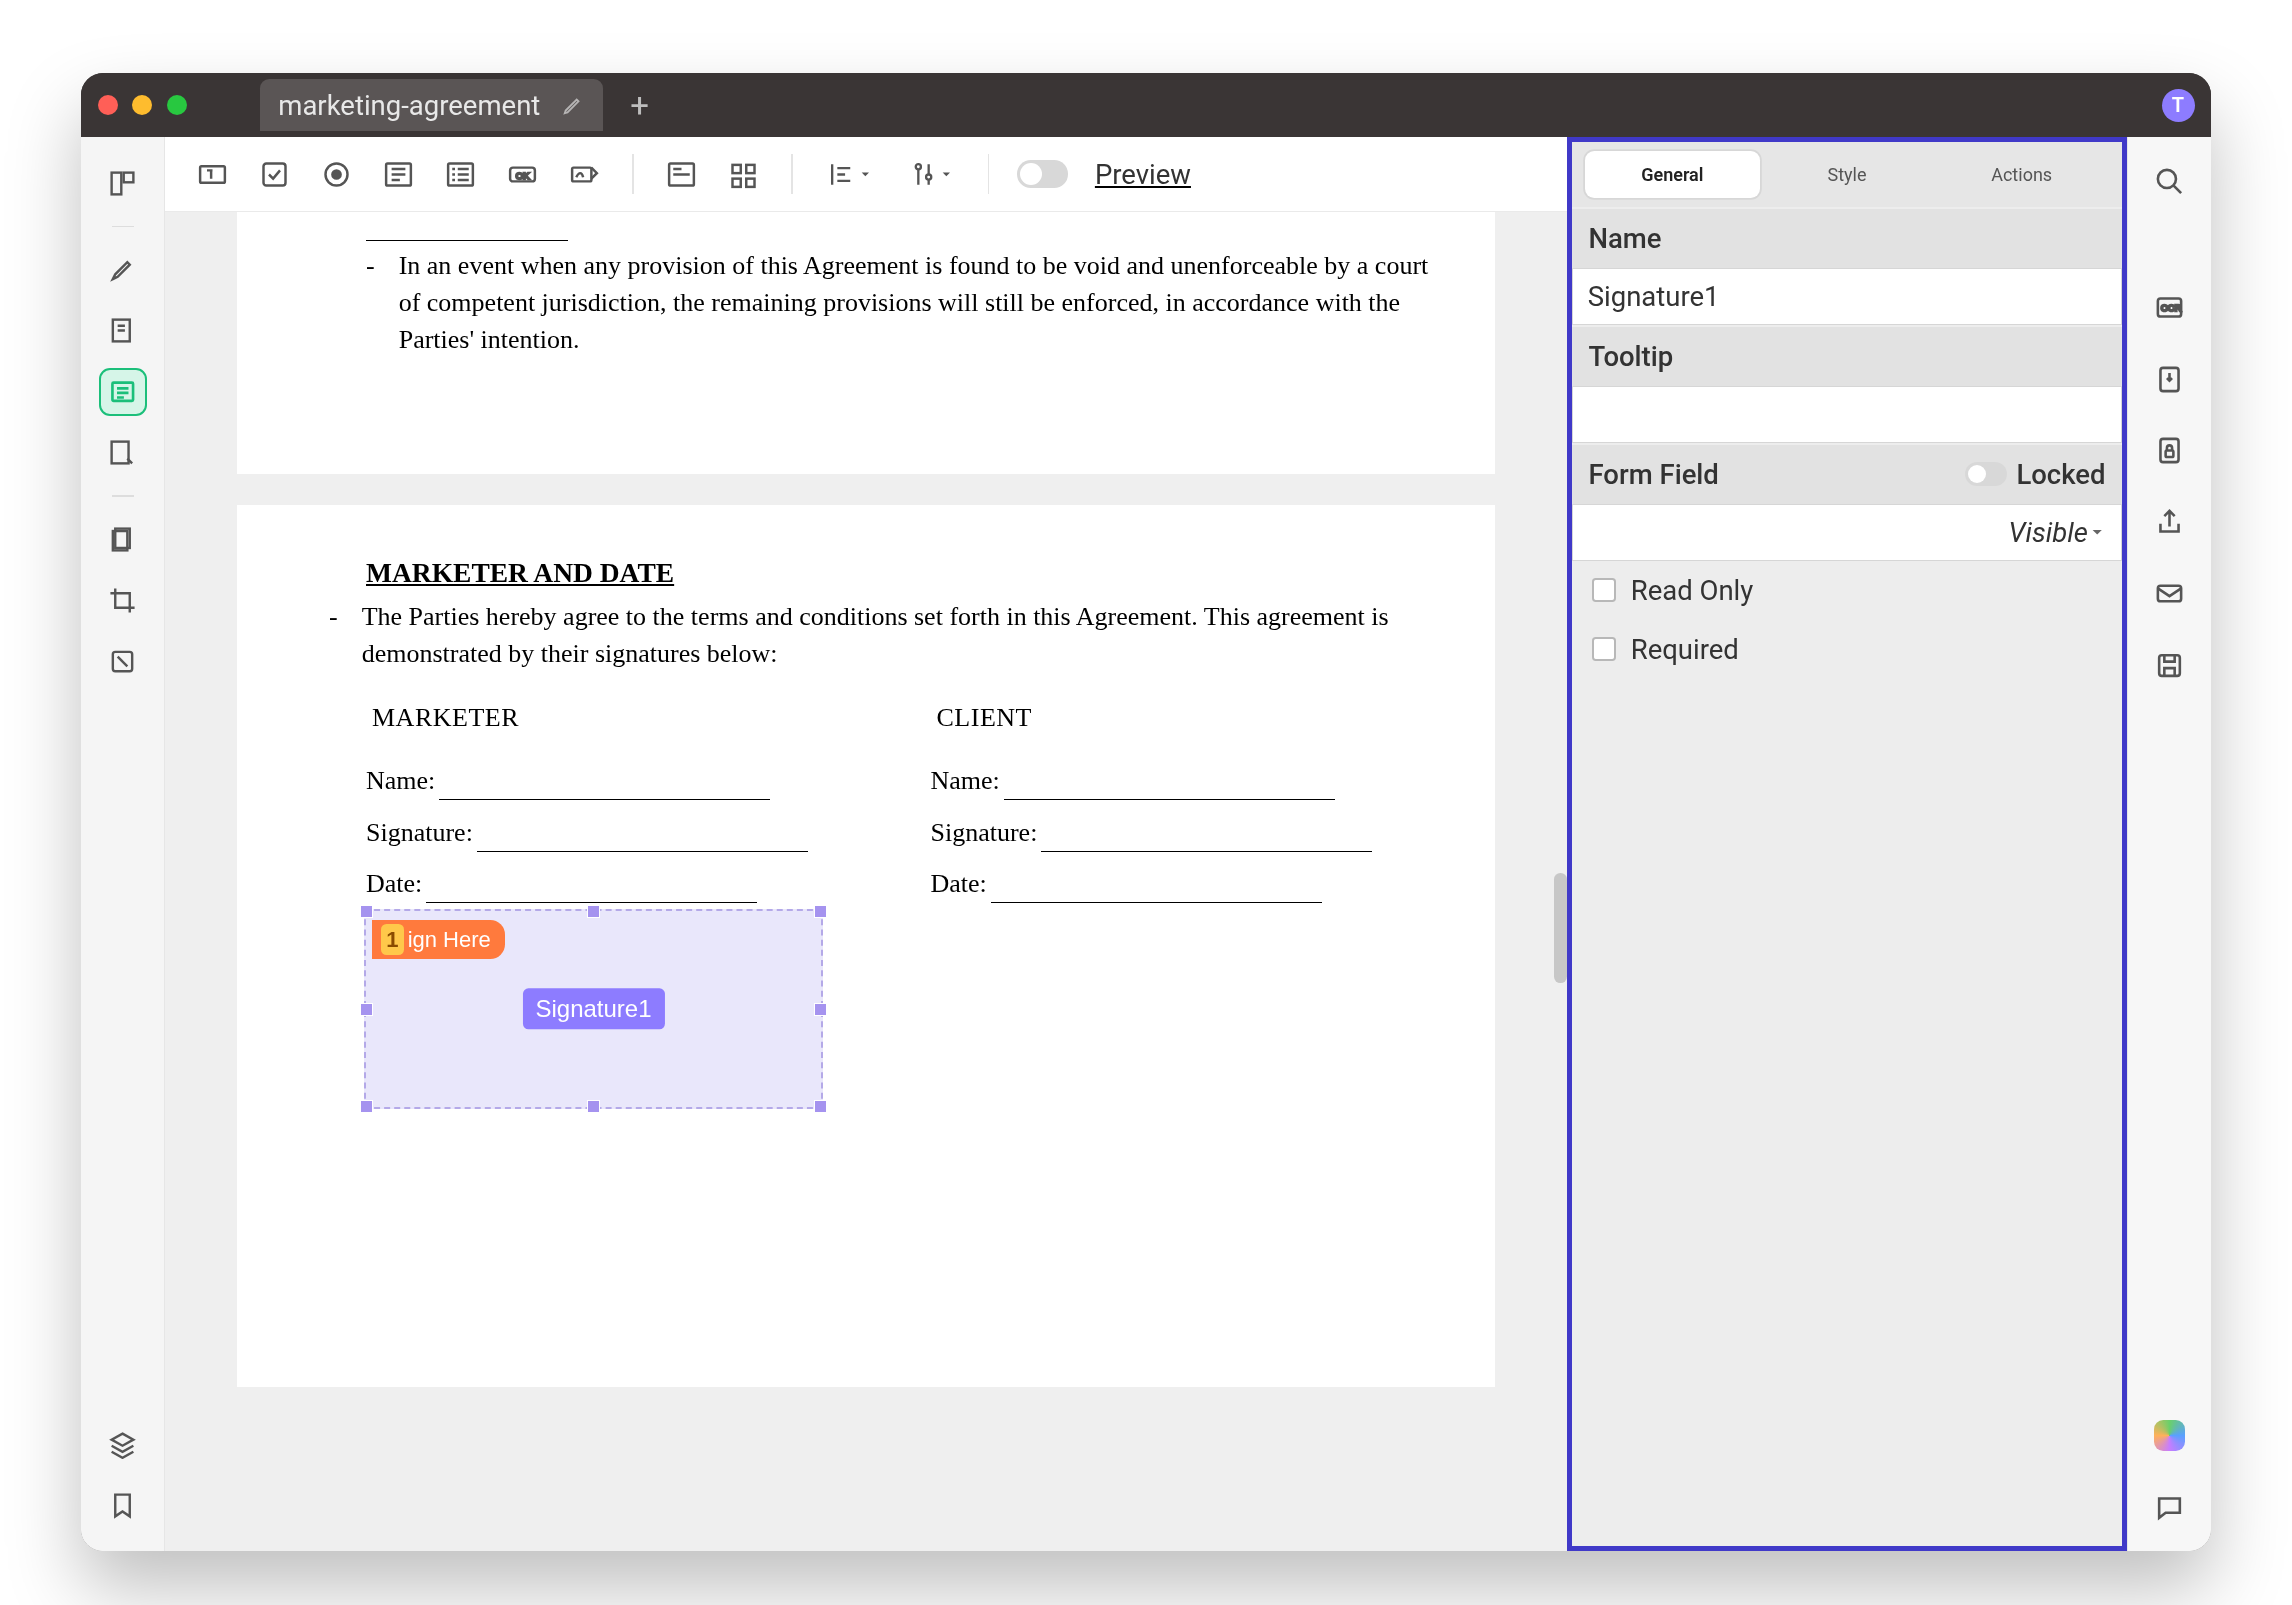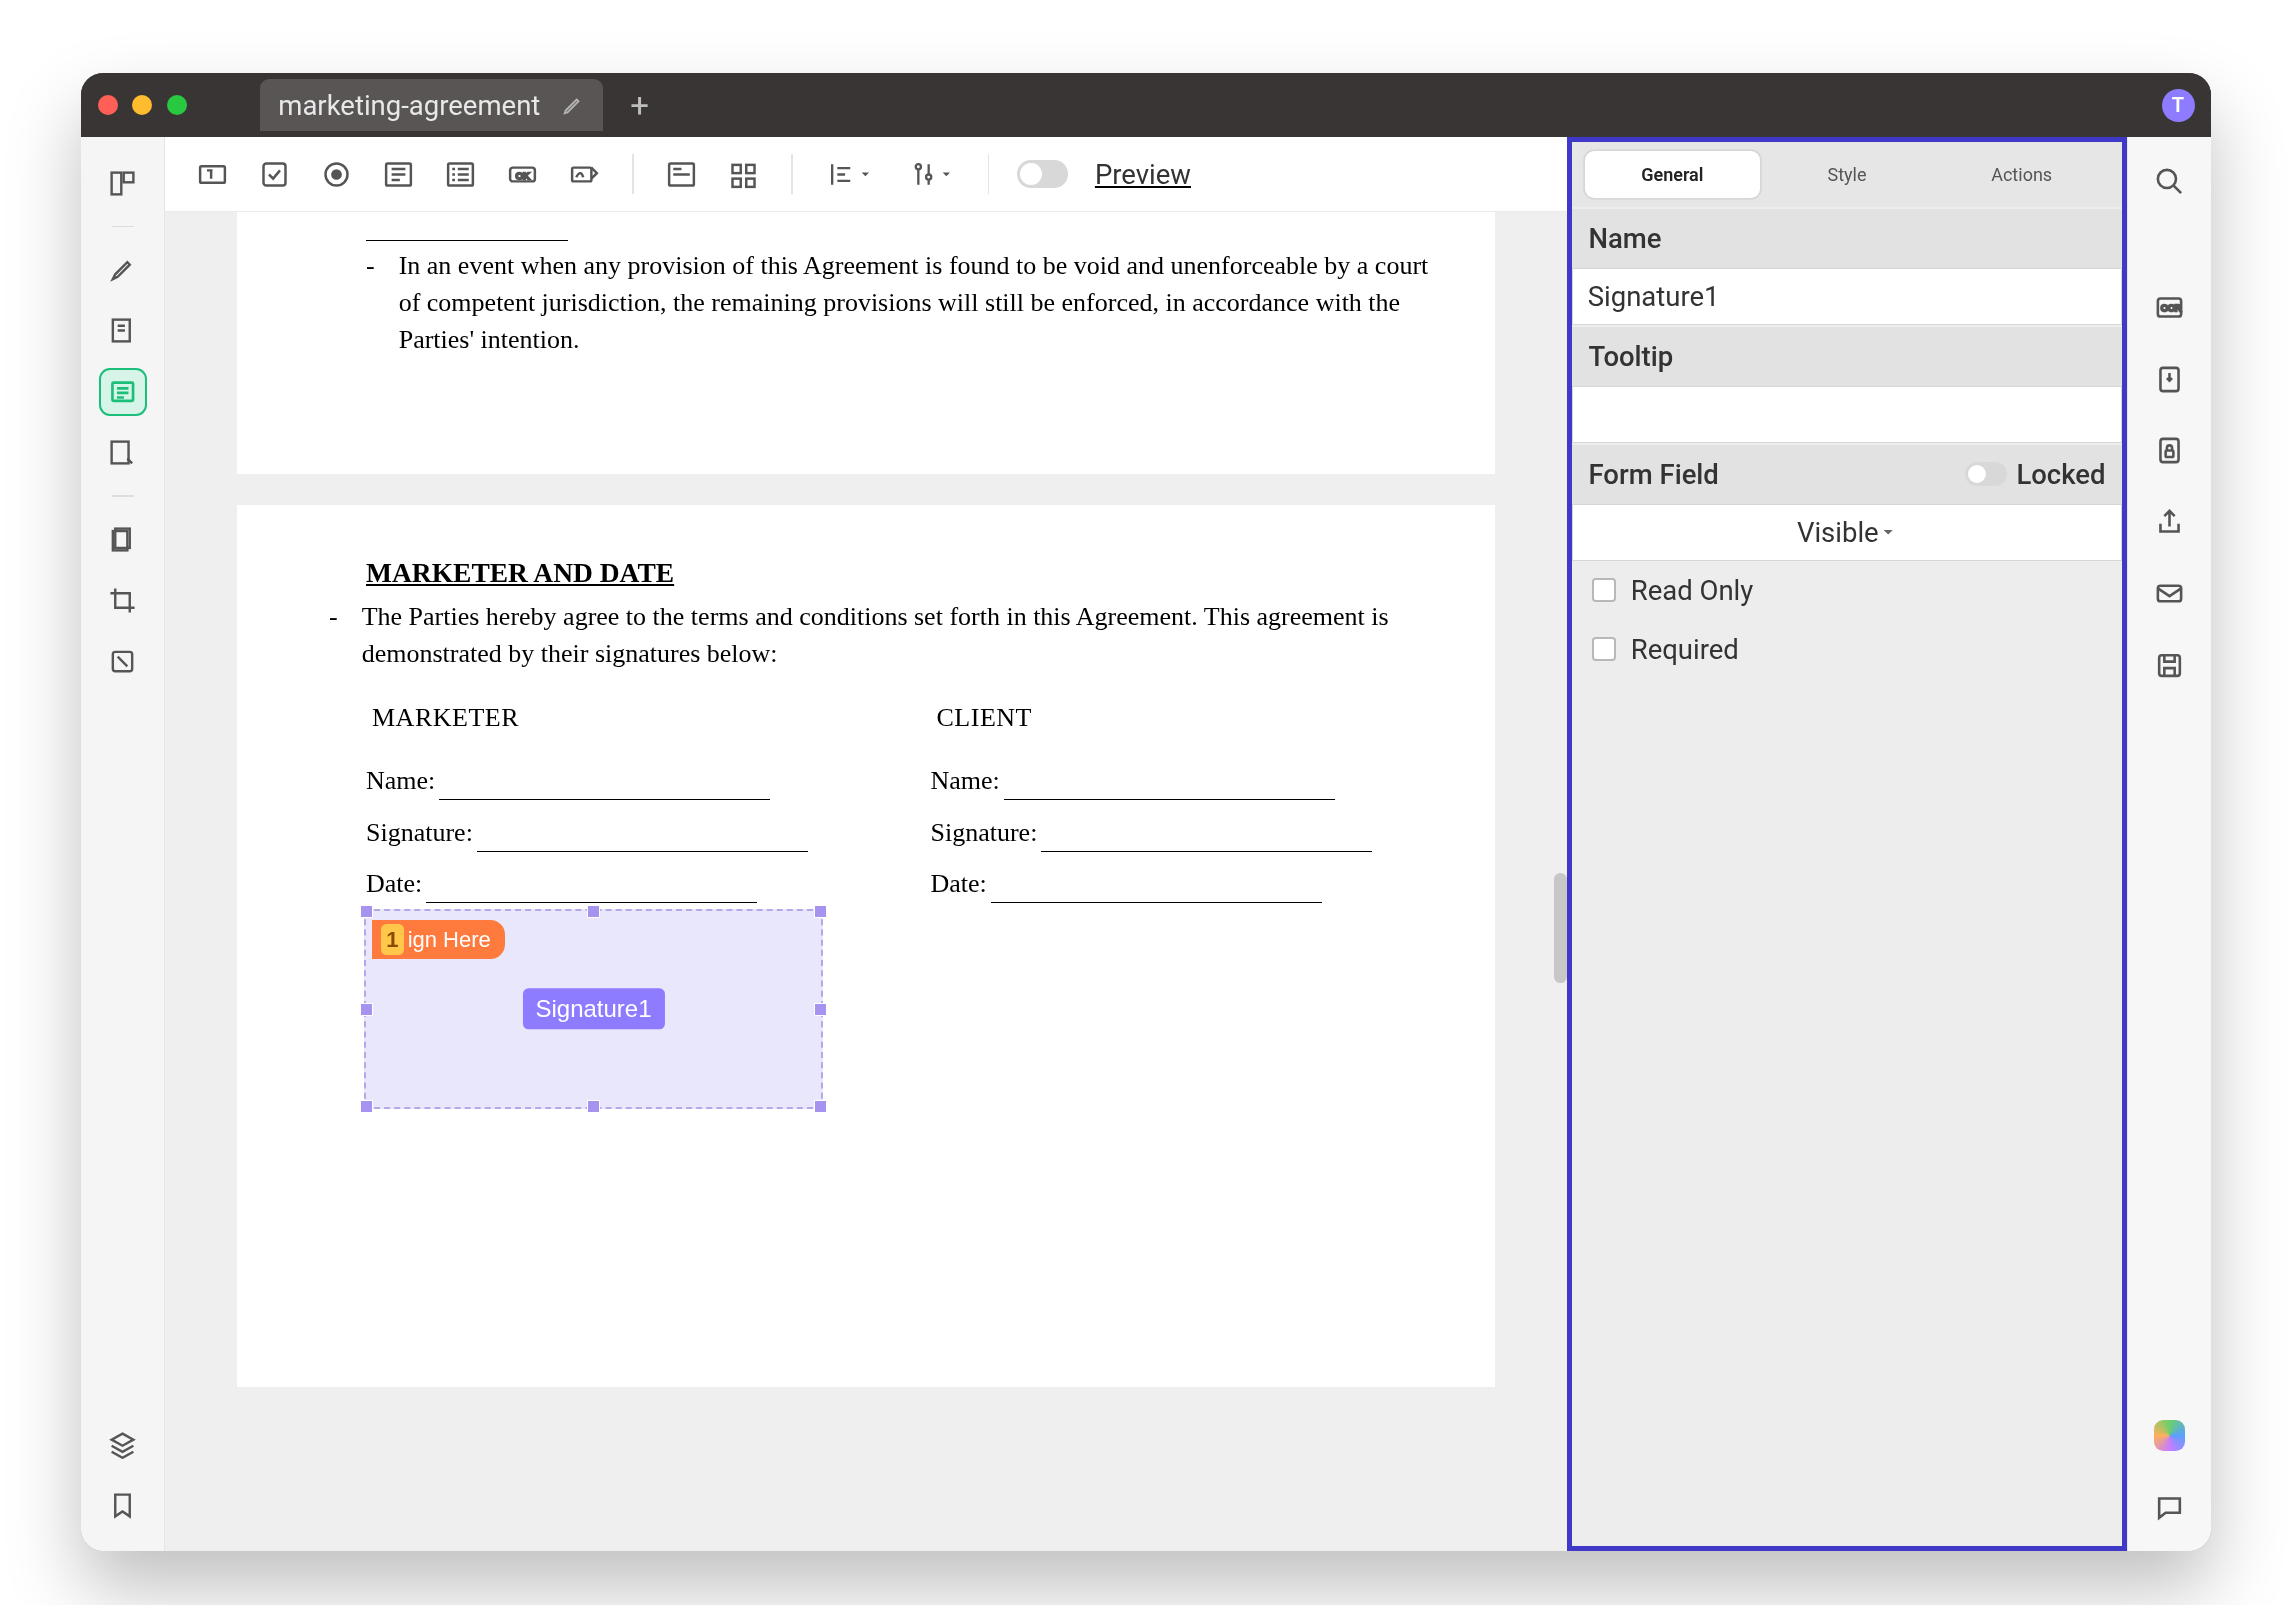--- a/index.html
+++ b/index.html
@@ -96,21 +96,21 @@
     border:5.5px solid #4039c8;border-right-width:5.5px;
     display:flex;flex-direction:column;
   }
   .ptitle{font-size:33px;font-weight:700;color:#222;padding:22px 24px 16.5px;}
   .ptabs{display:flex;gap:0;background:#e6e6e6;padding:9.2px 13px;}
   .ptab{flex:1;text-align:center;padding:13px 0;font-size:18px;color:#555;border-radius:9.2px;}
   .ptab.active{background:#fff;color:#222;font-weight:600;box-shadow:0 0 0 1.8px #d7d7d7;}
   .plabelrow{display:flex;align-items:center;justify-content:space-between;background:#e2e2e2;padding:13px 16.5px;margin-top:1.8px;}
   .plabel{font-size:27.5px;color:#333;font-weight:500;}
   .pinput{width:100%;background:#fff;border:1.8px solid #d6d6d6;padding:11px 14.7px;font-size:27.5px;color:#333;font-family:inherit;}
-  .pselect{width:100%;background:#fff;border:1.8px solid #d6d6d6;padding:11px 14.7px;font-size:27.5px;color:#333;display:flex;justify-content:center;align-items:center;}
+  .pselect{width:100%;background:#fff;border:1.8px solid #d6d6d6;padding:11px 14.7px;font-size:27.5px;color:#333;display:flex;justify-content:flex-end;align-items:center;font-style:italic;}
   .lockedrow{display:flex;align-items:center;gap:9.2px;text-align:center;}
   .minitoggle{width:42px;height:24px;border-radius:12px;background:#d8d8d8;position:relative;}
   .minitoggle::after{content:"";position:absolute;left:2.8px;top:2.8px;width:18.4px;height:18.4px;background:#fff;border-radius:50%;}
   .checkrow{display:flex;align-items:center;gap:14.7px;padding:13px 20px;font-size:27.5px;color:#333;}
   .cbox{width:24px;height:24px;border:2.8px solid #b8b8b8;border-radius:3.7px;background:#fff;}
   .rsidebar{
     width:84px;background:#f7f7f7;border-left:1.8px solid #e6e6e6;
     display:flex;flex-direction:column;align-items:center;padding:22px 0;gap:27.5px;color:#555;
   }
   .ricon{width:44px;height:44px;display:flex;align-items:center;justify-content:center;}

